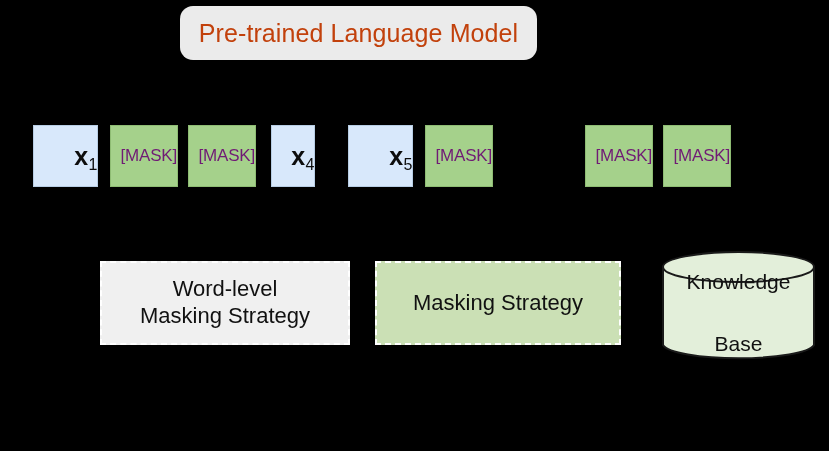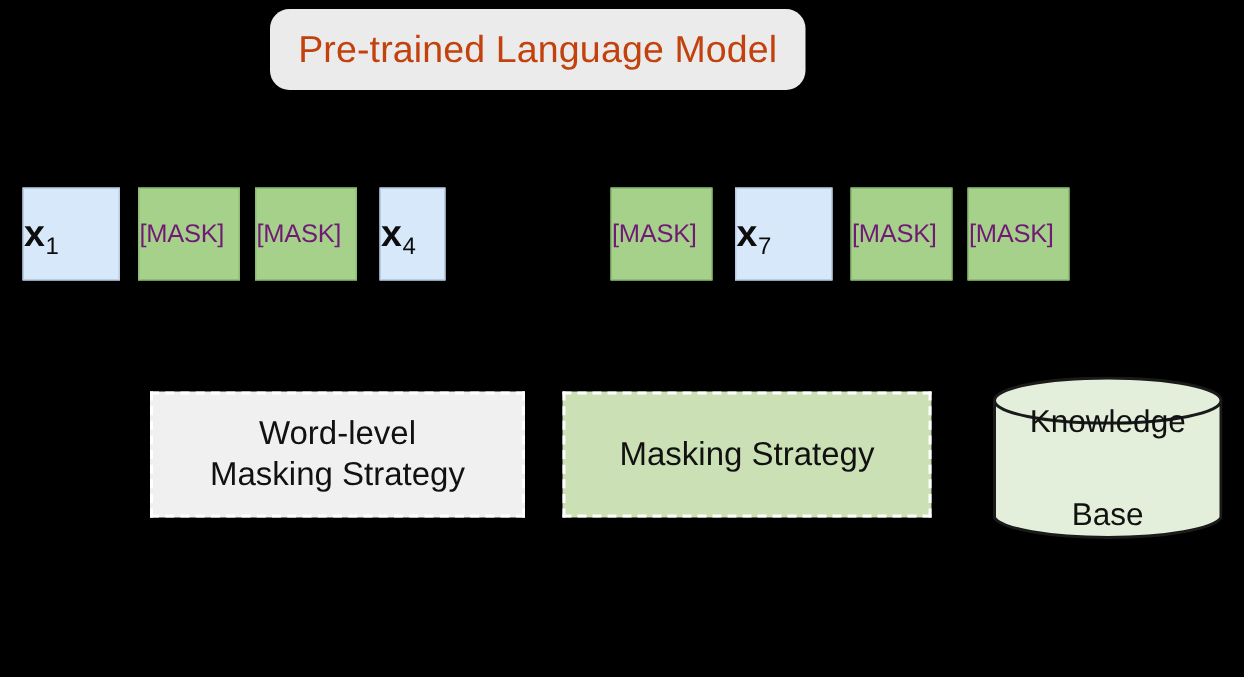--- a/index.html
+++ b/index.html
@@ -43,23 +43,24 @@
     top: 125px;
     width: 800px;
     height: 62px;
   }
   .token {
     position: absolute;
     top: 0;
     height: 62px;
     display: flex;
     align-items: center;
-    justify-content: flex-start;
+    justify-content: flex-end;
     box-sizing: border-box;
     border: 1px solid rgba(90,110,130,0.55);
+    margin-left: 18px;
   }
   .token.blue {
     background: #d8e8fb;
     border-color: #b7cde4;
   }
   .token.green {
     background: #a5d18b;
     border-color: #8ebc73;
   }
   .token-x {
@@ -161,25 +162,25 @@
     </div>
     <div class="token green" style="left: 77px; width: 68px;">
       <span class="token-mask">[MASK]</span>
     </div>
     <div class="token green" style="left: 155px; width: 68px;">
       <span class="token-mask">[MASK]</span>
     </div>
     <div class="token blue" style="left: 238px; width: 44px;">
       <span class="token-x"><span>x</span><sub>4</sub></span>
     </div>
+    <div class="token blue" style="left: 315px; width: 65px;">
+      <span class="token-x"><span>x</span><sub>5</sub></span>
+    </div>
     <div class="token green" style="left: 392px; width: 68px;">
       <span class="token-mask">[MASK]</span>
-    </div>
-    <div class="token blue" style="left: 475px; width: 65px;">
-      <span class="token-x"><span>x</span><sub>7</sub></span>
     </div>
     <div class="token green" style="left: 552px; width: 68px;">
       <span class="token-mask">[MASK]</span>
     </div>
     <div class="token green" style="left: 630px; width: 68px;">
       <span class="token-mask">[MASK]</span>
     </div>
   </div>
 
 <div class="strategy word">

